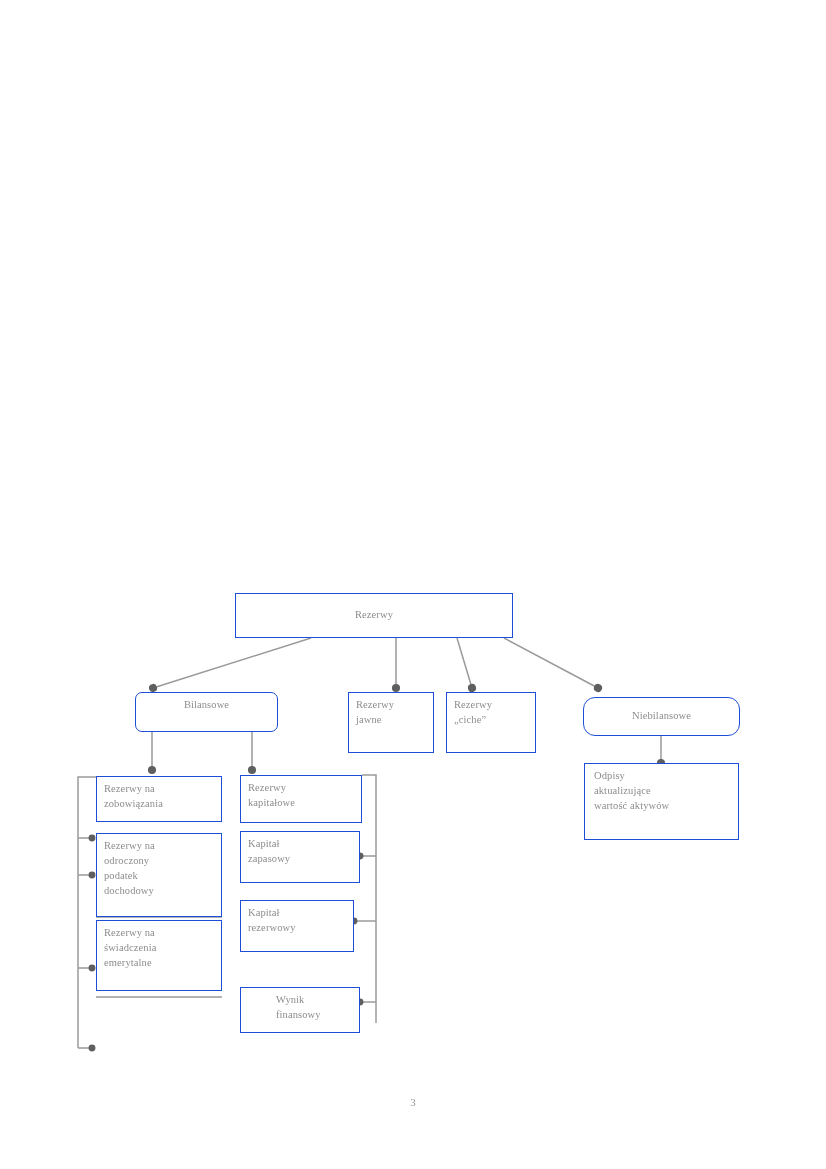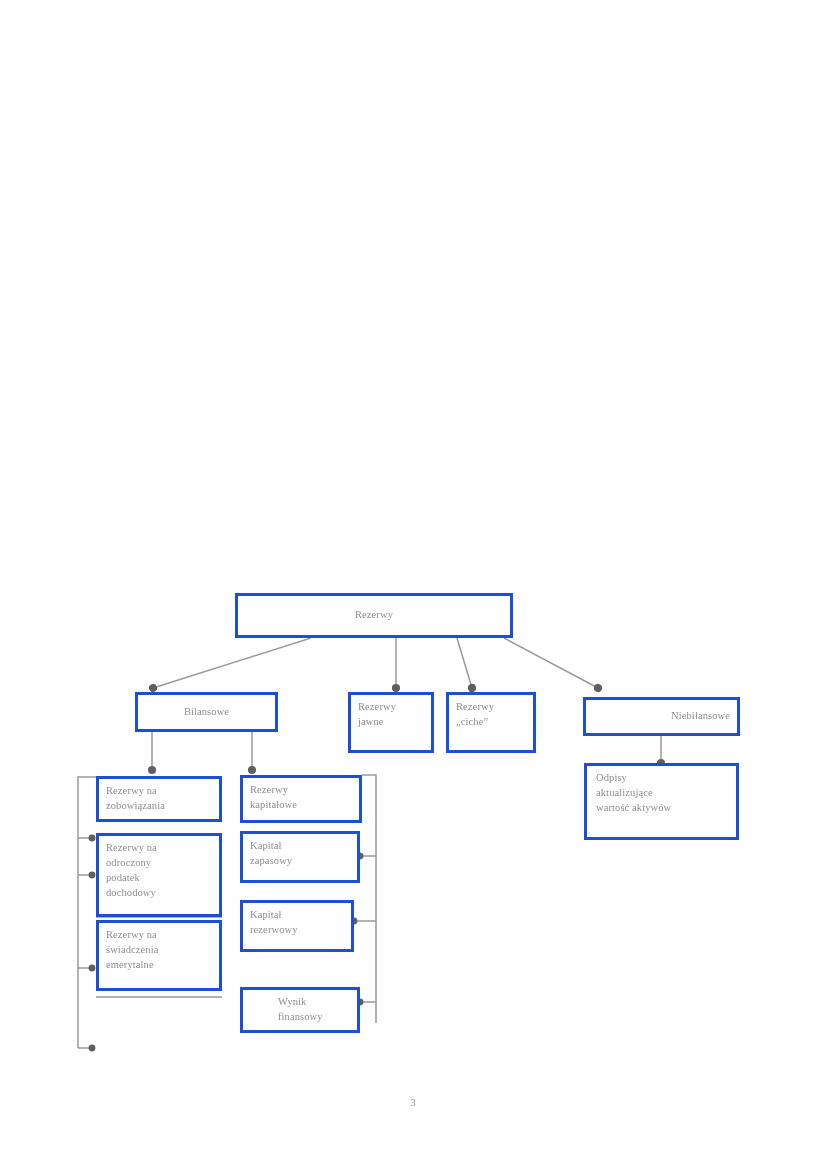--- a/index.html
+++ b/index.html
@@ -38,21 +38,21 @@
     position: absolute;
     left: 0; top: 0;
     width: 826px;
     height: 1169px;
     pointer-events: none;
   }
 
   .node {
     position: absolute;
     box-sizing: border-box;
-    border: 3px solid #1d4ed8;
+    border: 1px solid #1d4ed8;
     background: #ffffff;
     color: #8d8d8d;
     font-size: 10.5px;
     line-height: 1.42;
     padding: 5px 7px;
     letter-spacing: 0.1px;
     z-index: 2;
     
     filter: blur(0.62px);
   }
@@ -132,35 +132,35 @@
         <line x1="376" y1="856" x2="360" y2="856" marker-end="url(#dotsm)"></line>
         <line x1="376" y1="921" x2="354" y2="921" marker-end="url(#dotsm)"></line>
         <line x1="376" y1="1002" x2="360" y2="1002" marker-end="url(#dotsm)"></line>
       </g>
     </svg>
 
     <div class="node center" style="left:235px; top:593px; width:278px; height:45px; display:flex; align-items:center; justify-content:center;">
       <span class="node-label">Rezerwy</span>
     </div>
 
-    <div class="node center" style="left:135px; top:692px; width:143px; height:40px; display:flex; align-items:center; justify-content:center;">
+    <div class="node center" style="left:135px; top:692px; width:143px; height:40px; display:flex; justify-content:center;border-radius:7px;">
       <span class="node-label">Bilansowe</span>
     </div>
 
     <div class="node" style="left:348px; top:692px; width:86px; height:61px;">
       <span class="node-label">Rezerwy
 jawne</span>
     </div>
 
     <div class="node" style="left:446px; top:692px; width:90px; height:61px;">
       <span class="node-label">Rezerwy
 „ciche”</span>
     </div>
 
-    <div class="node center" style="left:583px; top:697px; width:157px; height:39px; display:flex; align-items:center; justify-content:flex-end;">
+    <div class="node center" style="left:583px; top:697px; width:157px; height:39px; display:flex; align-items:center; justify-content:center;border-radius:12px;">
       <span class="node-label">Niebilansowe</span>
     </div>
 
     <div class="node" style="left:96px; top:776px; width:126px; height:46px;">
       <span class="node-label">Rezerwy na
 zobowiązania</span>
     </div>
 
     <div class="node" style="left:96px; top:833px; width:126px; height:84px;">
       <span class="node-label">Rezerwy na

